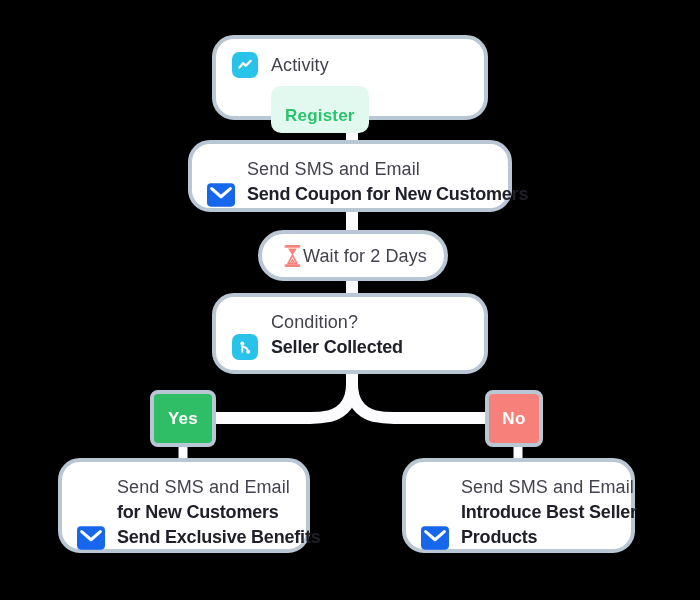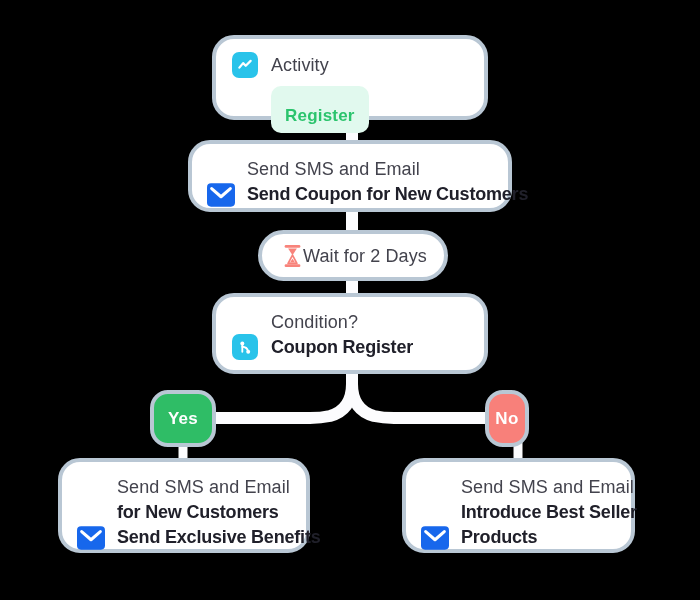--- a/index.html
+++ b/index.html
@@ -28,21 +28,21 @@
     border-radius:10px; letter-spacing:.2px;
   }
   .pill {
     position:absolute; z-index:2; box-sizing:border-box; background:#fff;
     border:4px solid #b9c7d4; border-radius:26px;
     display:flex; align-items:center; gap:0; padding:0 14px 0 20px;
   }
   .pill .label { white-space:nowrap; }
   .badge {
     position:absolute; z-index:3; box-sizing:border-box;
-    border:4px solid #b9c7d4; border-radius:18px;
+    border:4px solid #b9c7d4; border-radius:8px;
     display:flex; align-items:center; justify-content:center;
     color:#ffffff; font-weight:bold; font-size:17px; letter-spacing:.3px;
   }
   .badge-yes { background:#2fbd66; }
   .badge-no  { background:#f8807a; }
 </style>
 </head>
 <body>
 
 <div class="canvas">
@@ -106,29 +106,29 @@
       <span class="icon-sq icon-cyan">
         <svg width="17" height="17" viewBox="0 0 24 24" fill="none">
           <circle cx="7.5" cy="6.5" r="2.8" fill="#fff"></circle>
           <path d="M7.5 8.5 L7.5 18" stroke="#fff" stroke-width="2.6" stroke-linecap="round"></path>
           <path d="M7.5 11 Q14 11.5 15.5 16.5" stroke="#fff" stroke-width="2.6" stroke-linecap="round"></path>
           <circle cx="15.8" cy="18" r="2.8" fill="#fff"></circle>
         </svg>
       </span>
       <span class="lines">
         <span class="label">Condition?</span>
-        <span class="titleb">Coupon Register</span>
+        <span class="titleb">Seller Collected</span>
       </span>
     </div>
   </div>
 
   <div class="badge badge-yes" style="left:150px; top:390px; width:66px; height:57px;">
     <span>Yes</span>
   </div>
-  <div class="badge badge-no" style="left:485px; top:390px; width:44px; height:57px;">
+  <div class="badge badge-no" style="left:485px; top:390px; width:58px; height:57px;">
     <span>No</span>
   </div>
 
   <div class="node" style="left:58px; top:458px; width:252px; height:95px;">
     <div class="node-row" style="gap:12px; padding-left:15px;">
       <span class="icon-plain">
         <svg width="28" height="24" viewBox="0 0 24 20">
           <rect x="0" y="0" width="24" height="20" rx="3.5" fill="#1767ec"></rect>
           <polyline points="4,4.5 12,11.5 20,4.5" stroke="#fff" stroke-width="2.6" fill="none" stroke-linecap="round" stroke-linejoin="round"></polyline>
         </svg>

